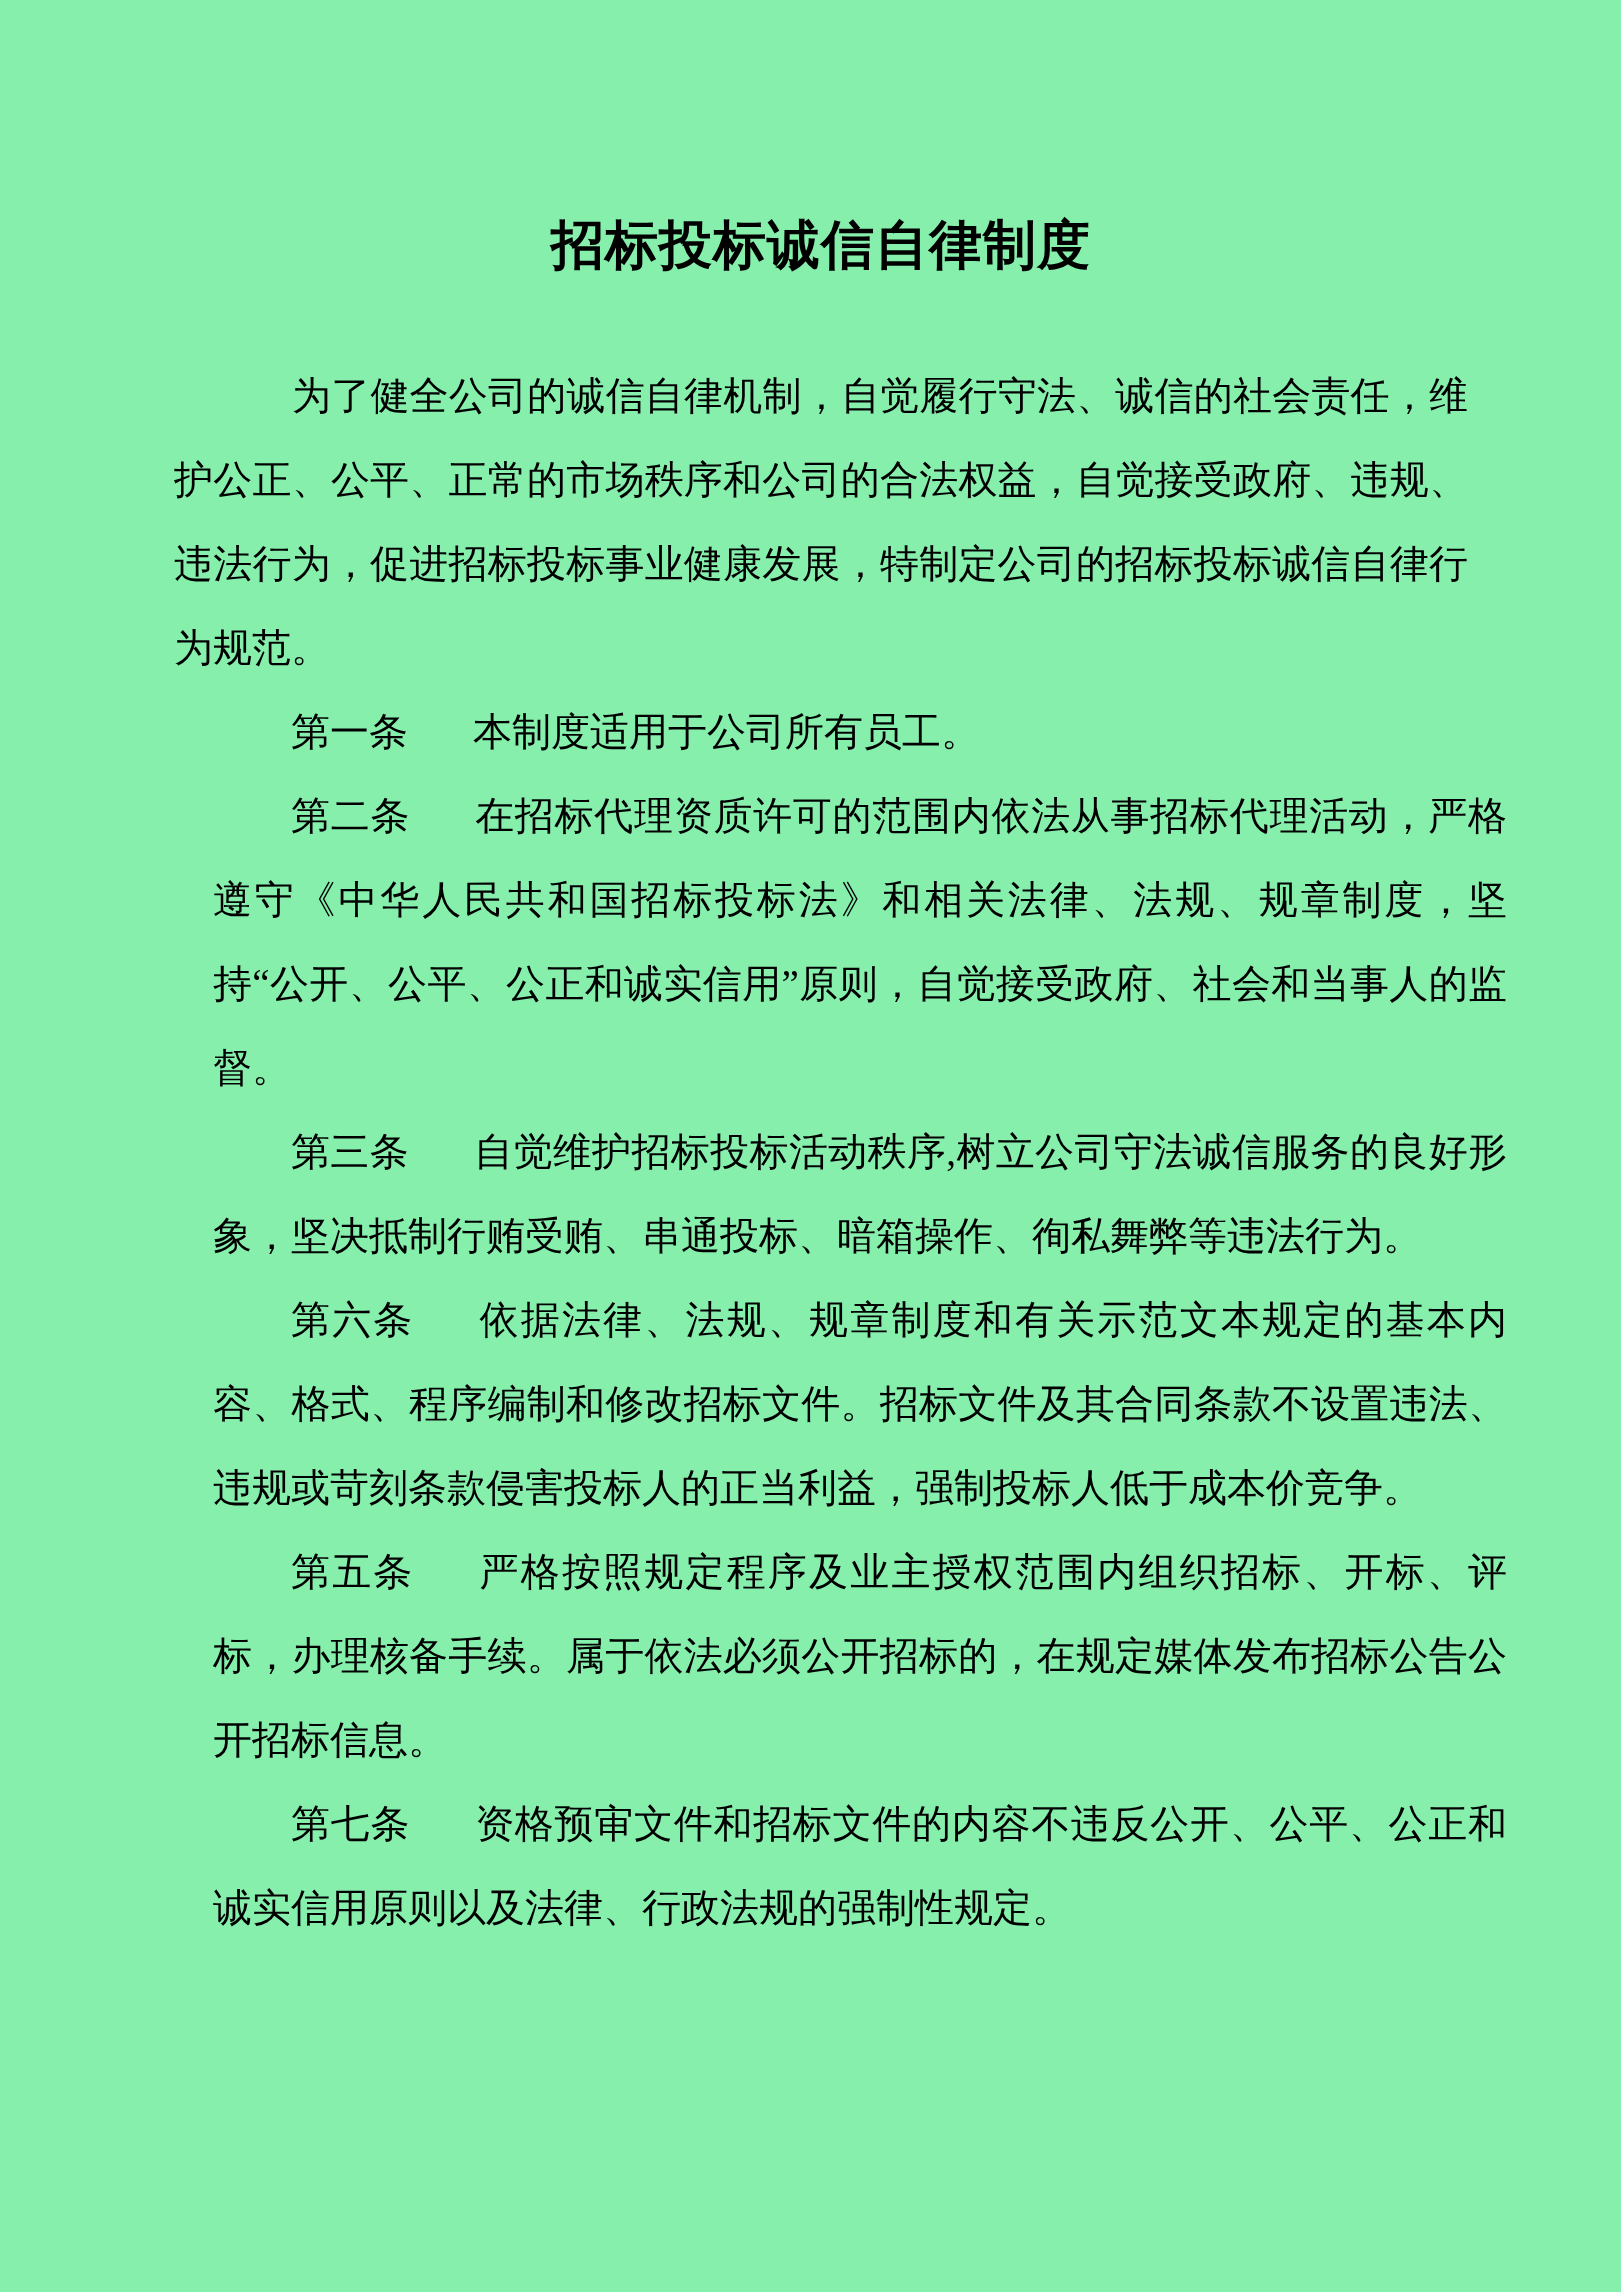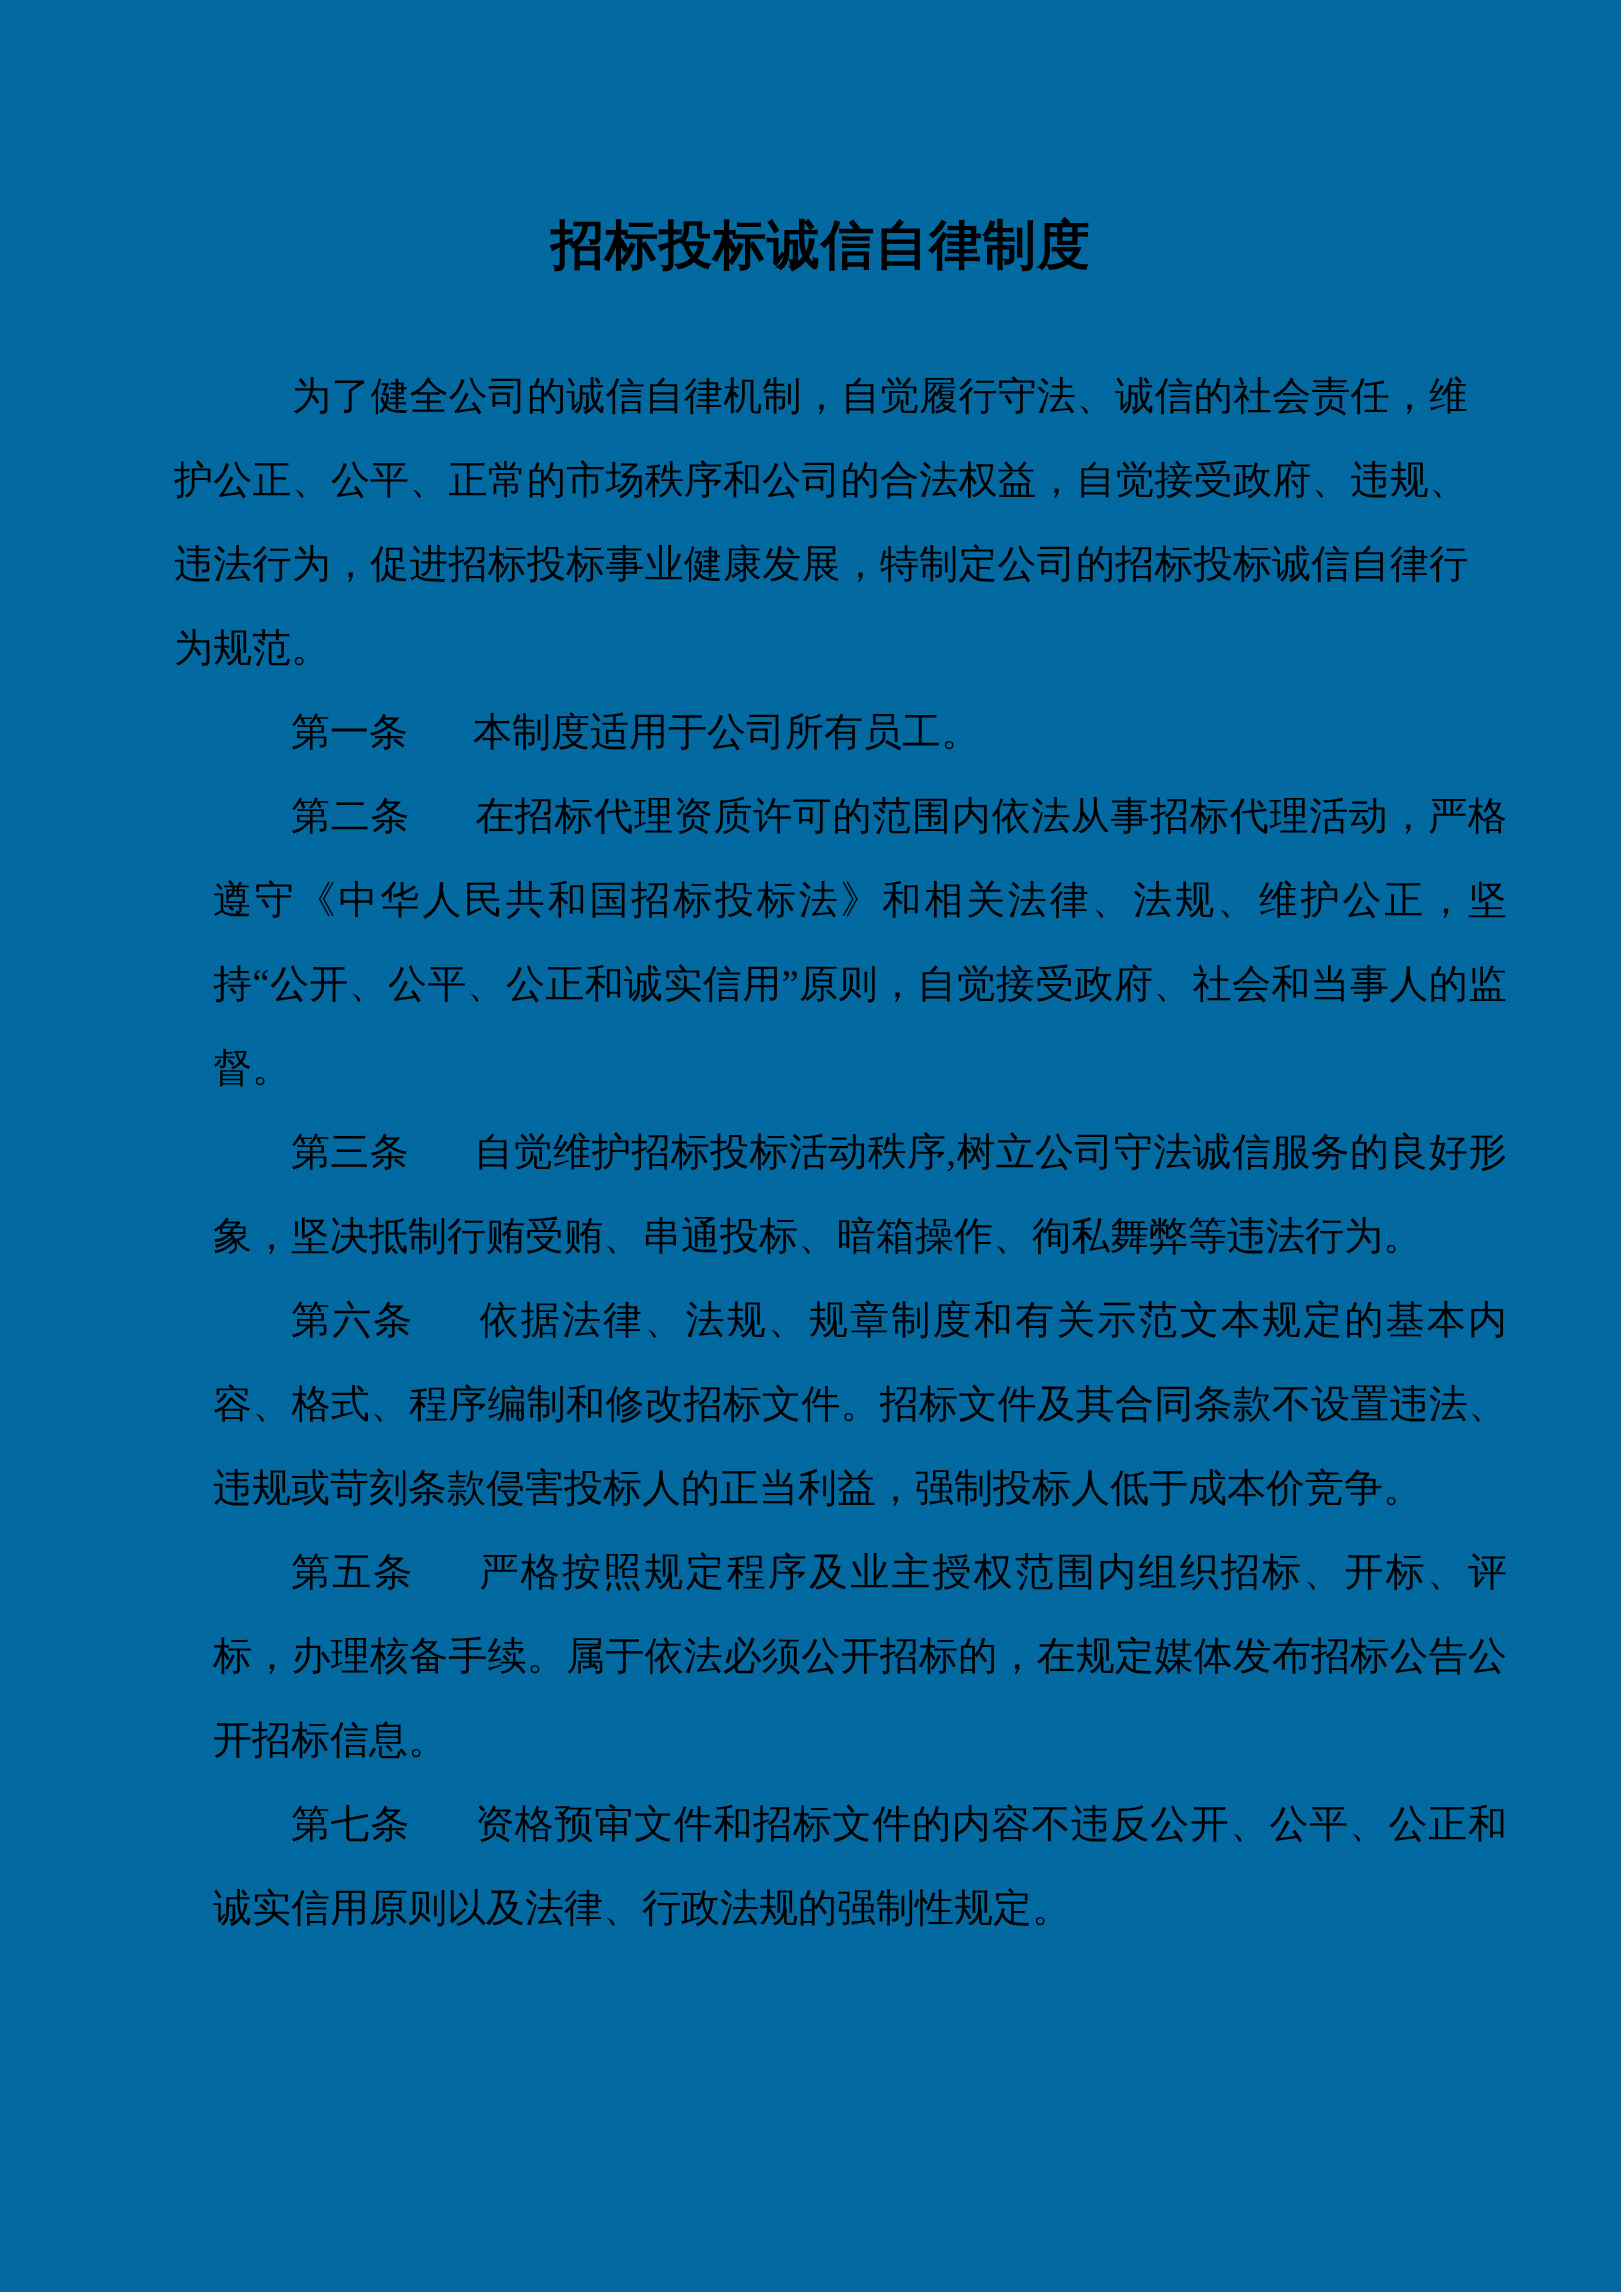--- a/index.html
+++ b/index.html
@@ -4,21 +4,21 @@
 <style>
   html, body {
     margin: 0;
     padding: 0;
     background: #ffffff;
   }
   .page {
     position: relative;
     width: 1621px;
     height: 2293px;
-    background: #0369a1;
+    background: #86efac;
     box-sizing: border-box;
     padding: 211px 153px 0 174px;
     color: #000000;
     font-family: "Liberation Serif", "DejaVu Serif", serif;
     overflow: hidden;
   }
   .doc-title {
     font-size: 53px;
     font-weight: bold;
     line-height: 69px;
@@ -51,21 +51,21 @@
 <body>
 
 <div class="page">
 
   <h1 class="doc-title">招标投标诚信自律制度</h1>
 
   <p class="para intro"><span>为了健全公司的诚信自律机制，自觉履行守法、诚信的社会责任，维护公正、公平、正常的市场秩序和公司的合法权益，自觉接受政府、违规、违法行为，促进招标投标事业健康发展，特制定公司的招标投标诚信自律行为规范。</span></p>
 
   <p class="para clause"><span class="clause-label">第一条</span><span>本制度适用于公司所有员工。</span></p>
 
-  <p class="para clause"><span class="clause-label">第二条</span><span>在招标代理资质许可的范围内依法从事招标代理活动，严格遵守《中华人民共和国招标投标法》和相关法律、法规、维护公正，坚持“公开、公平、公正和诚实信用”原则，自觉接受政府、社会和当事人的监督。</span></p>
+  <p class="para clause"><span class="clause-label">第二条</span><span>在招标代理资质许可的范围内依法从事招标代理活动，严格遵守《中华人民共和国招标投标法》和相关法律、法规、规章制度，坚持“公开、公平、公正和诚实信用”原则，自觉接受政府、社会和当事人的监督。</span></p>
 
   <p class="para clause"><span class="clause-label">第三条</span><span>自觉维护招标投标活动秩序,树立公司守法诚信服务的良好形象，坚决抵制行贿受贿、串通投标、暗箱操作、徇私舞弊等违法行为。</span></p>
 
 
   <p class="para clause"><span class="clause-label">第六条</span><span>依据法律、法规、规章制度和有关示范文本规定的基本内容、格式、程序编制和修改招标文件。招标文件及其合同条款不设置违法、违规或苛刻条款侵害投标人的正当利益，强制投标人低于成本价竞争。</span></p>
 
   <p class="para clause"><span class="clause-label">第五条</span><span>严格按照规定程序及业主授权范围内组织招标、开标、评标，办理核备手续。属于依法必须公开招标的，在规定媒体发布招标公告公开招标信息。</span></p>
 
   <p class="para clause"><span class="clause-label">第七条</span><span>资格预审文件和招标文件的内容不违反公开、公平、公正和诚实信用原则以及法律、行政法规的强制性规定。</span></p>
 

